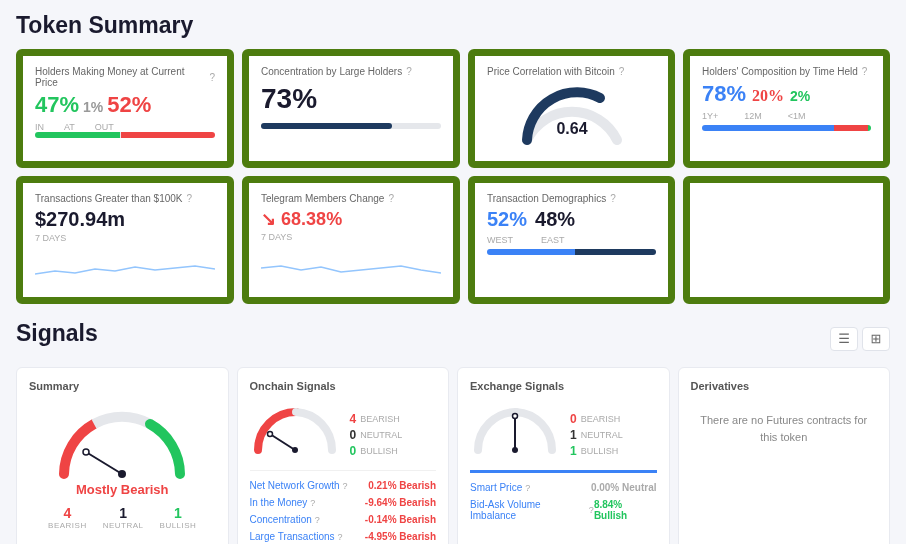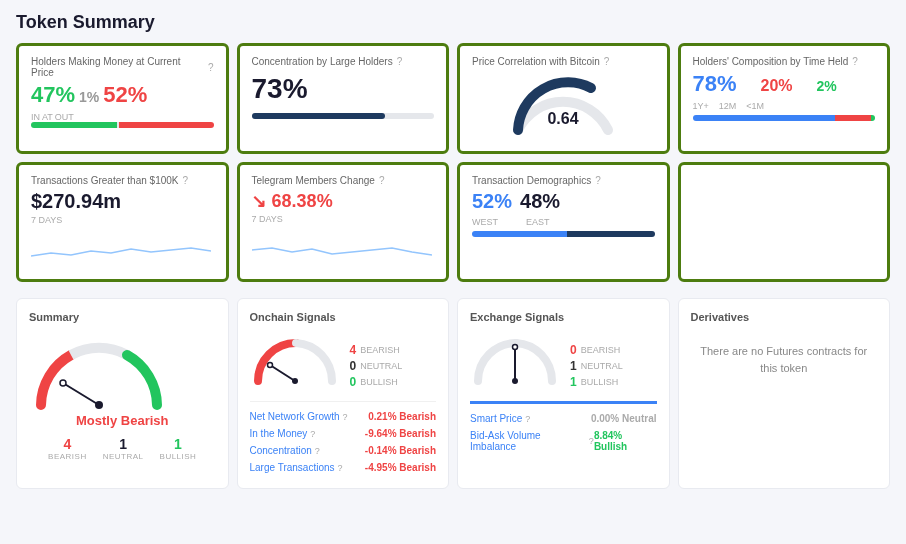--- a/index.html
+++ b/index.html
@@ -9,38 +9,38 @@
       color: #333;
       font-size: 12px;
     }
     .page {
       width: 906px;
       min-height: 544px;
       background: #f5f6fa;
       padding: 12px 16px;
     }
     .section-title {
-      font-size: 18px;
+      font-size: 23px;
       font-weight: 700;
       color: #1a1a2e;
       margin-bottom: 10px;
     }
     
     .token-summary-grid {
       display: grid;
       grid-template-columns: 1fr 1fr 1fr 1fr;
       grid-template-rows: auto auto;
       gap: 8px;
       margin-bottom: 16px;
     }
     .card {
       background: #fff;
       border-radius: 6px;
       padding: 10px 12px;
-      border: 3px solid #4d7c0f;
+      border: 7px solid #4d7c0f;
     }
     .card-label {
       font-size: 10px;
       color: #666;
       margin-bottom: 4px;
       display: flex;
       align-items: center;
       gap: 4px;
     }
     .card-label .info-icon {
@@ -53,21 +53,21 @@
       display: flex;
       align-items: baseline;
       gap: 4px;
       margin-bottom: 4px;
     }
     .pct-green { color: #22c55e; font-size: 22px; font-weight: 700; }
     .pct-gray  { color: #999;    font-size: 14px; font-weight: 600; }
     .pct-red   { color: #ef4444; font-size: 22px; font-weight: 700; }
     .pct-labels {
       display: flex;
-      gap: 2px;
+      gap: 20px;
       font-size: 9px;
       color: #aaa;
       text-align: center;
     }
     .bar-holders {
       height: 6px;
       border-radius: 3px;
       background: linear-gradient(to right, #22c55e 47%, #e5e7eb 47% 48%, #ef4444 48%);
     }
     
@@ -92,29 +92,29 @@
     .correlation-gauge {
       display: flex;
       justify-content: center;
       align-items: center;
       height: 70px;
     }
     
     .holders-comp .comp-row {
       display: flex;
       align-items: baseline;
-      gap: 24px;
+      gap: 6px;
       margin-bottom: 4px;
     }
     .comp-blue  { color: #3b82f6; font-size: 22px; font-weight: 700; }
-    .comp-red   { color: #ef4444; font-size: 16px; font-weight: 700; }
+    .comp-red   { color: #ef4444; font-size: 16px; font-weight: 700; font-family: Liberation Serif, serif; }
     .comp-green { color: #22c55e; font-size: 14px; font-weight: 700; }
     .comp-labels {
       display: flex;
-      gap: 10px;
+      gap: 26px;
       font-size: 9px;
       color: #aaa;
       margin-bottom: 4px;
     }
     .bar-comp {
       height: 6px;
       border-radius: 3px;
       overflow: hidden;
       display: flex;
     }
@@ -200,20 +200,21 @@
     .signal-card-title {
       font-size: 11px;
       font-weight: 600;
       color: #555;
       margin-bottom: 10px;
     }
     
     .summary-gauge {
       display: flex;
       flex-direction: column;
+      align-items: center;
     }
     .gauge-label-bearish {
       font-size: 13px;
       font-weight: 700;
       color: #ef4444;
       text-align: center;
       margin-bottom: 8px;
     }
     .signal-counts {
       display: flex;
@@ -443,20 +444,31 @@
       <div class="bar-demo">
         <div class="bar-demo-west"></div>
         <div class="bar-demo-east"></div>
       </div>
     </div>
 
     <div class="card"></div>
 
   </div>
 
+  <div class="signals-header">
+    <div class="section-title">Signals</div>
+    <div class="signals-controls">
+      <button class="ctrl-btn">
+        <span>☰</span>
+      </button>
+      <button class="ctrl-btn">
+        <span>⊞</span>
+      </button>
+    </div>
+  </div>
 
   <div class="signals-grid">
 
     <div class="signal-card">
       <div class="signal-card-title">Summary</div>
       <div class="summary-gauge">
         <svg width="140" height="80">
 
           <path d="M 12 72 A 58 58 0 0 1 42 22" fill="none" stroke="#ef4444" stroke-width="10" stroke-linecap="round"></path>
 

